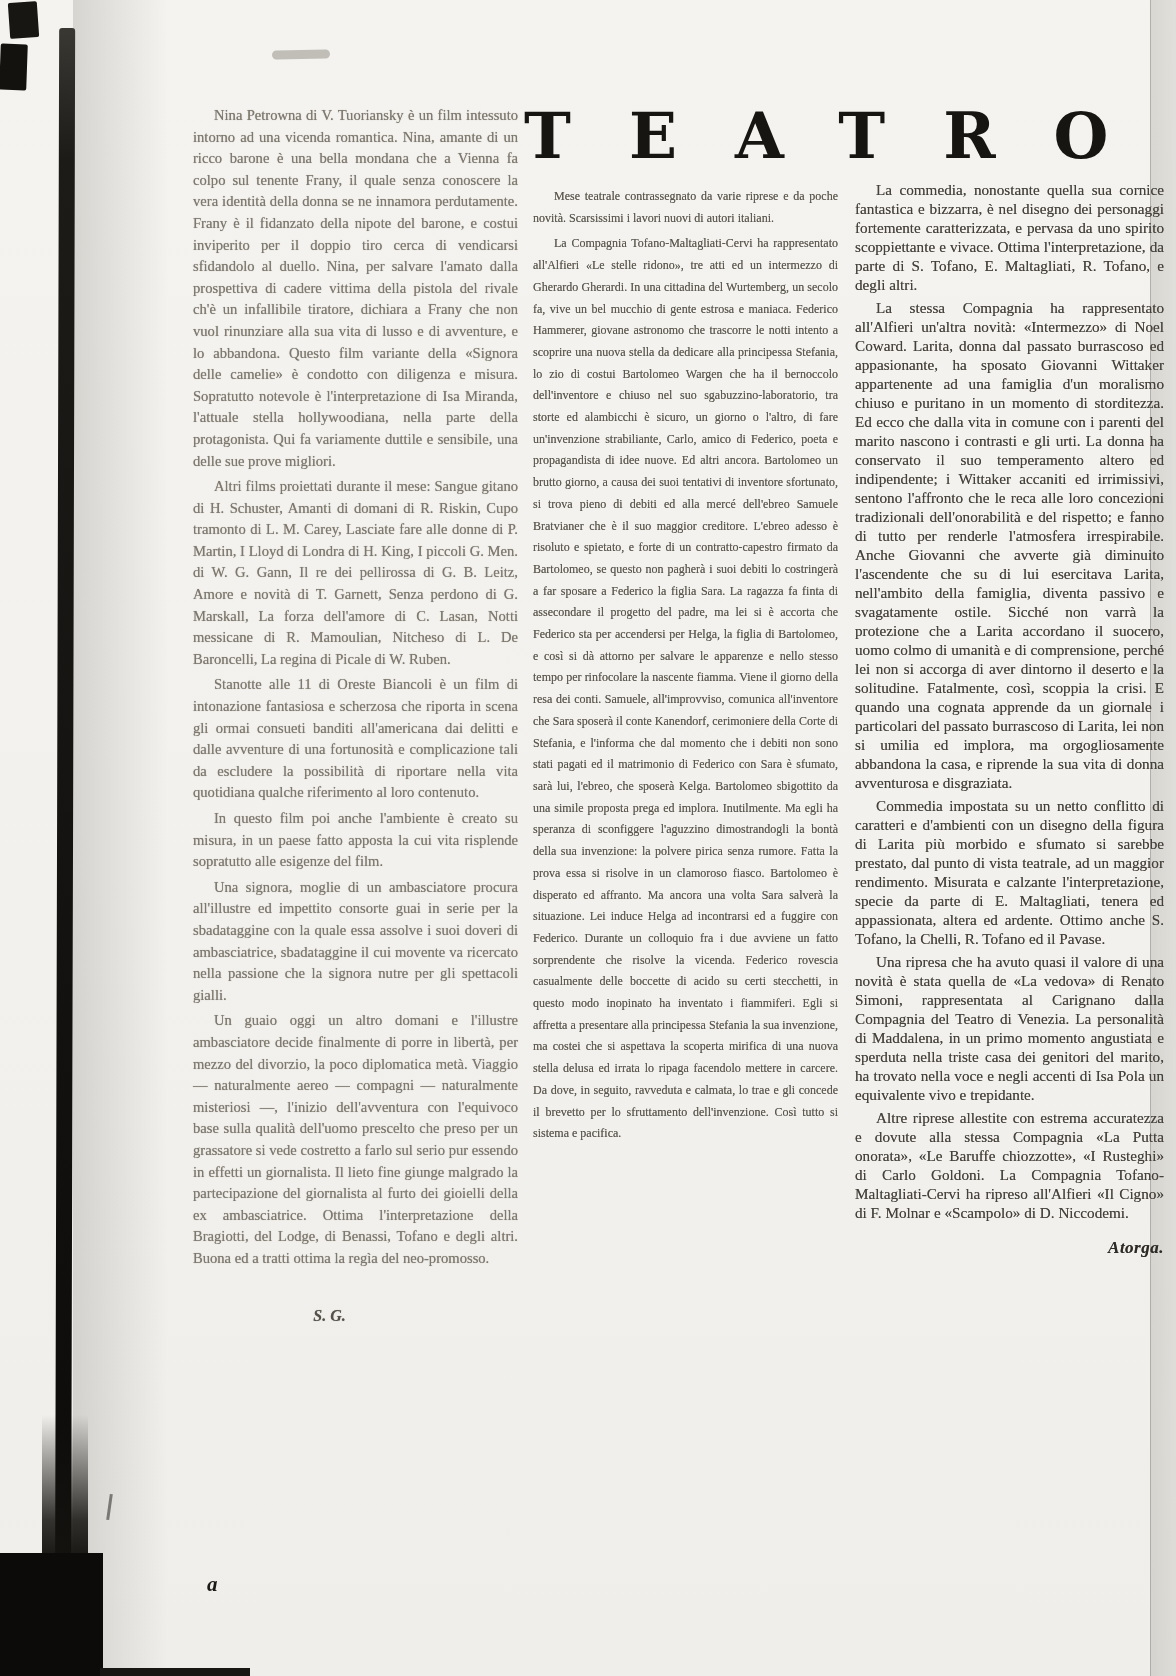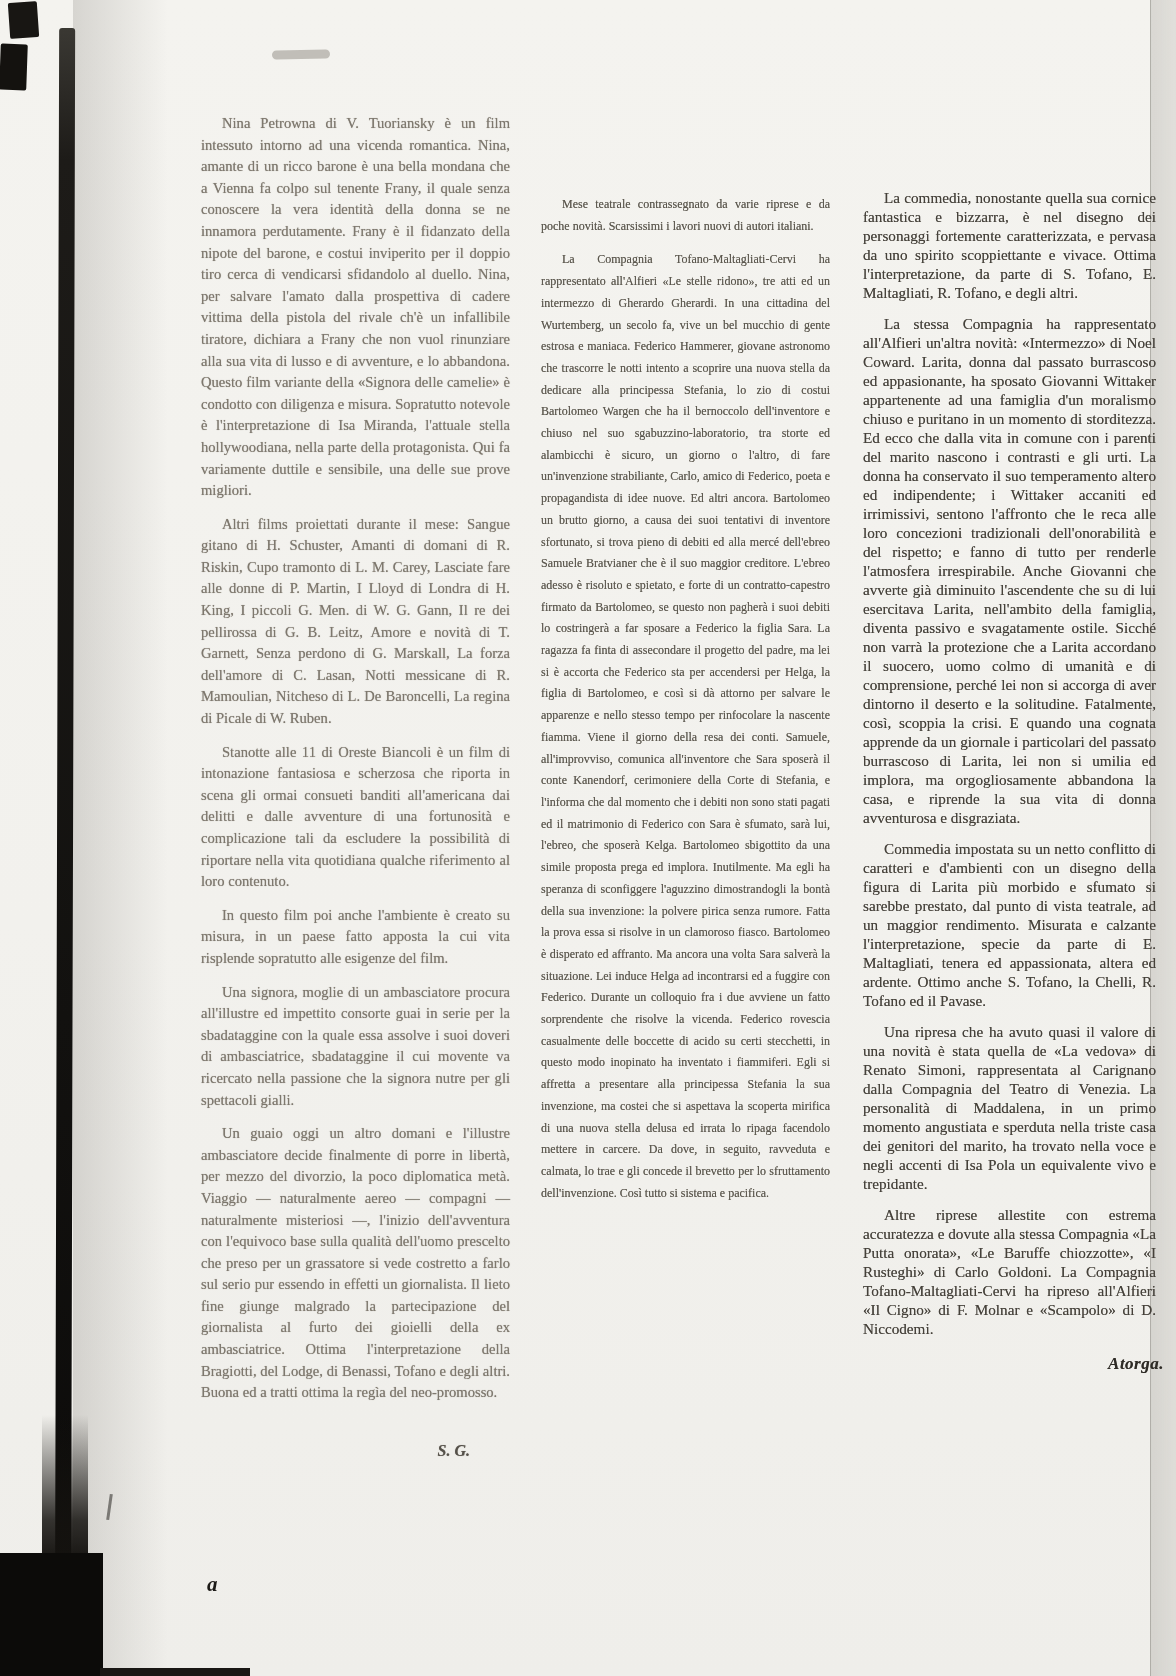--- a/index.html
+++ b/index.html
@@ -36,32 +36,32 @@
   #art-tick{left:108px;top:1494px;width:3px;height:26px;background:rgba(40,38,34,0.55);transform:rotate(8deg);}
   
   #section-title{
     position:absolute;left:524px;top:100px;width:600px;height:74px;
     font-family:"DejaVu Serif","Liberation Serif",serif;
     font-weight:bold;font-size:63px;line-height:72px;
     letter-spacing:58px;color:#161512;white-space:nowrap;
   }
   
   .col{position:absolute;text-align:justify;hyphens:auto;}
-  .para{margin:12px;text-indent:21px;}
+  .para{margin:4px;text-indent:21px;}
   #col-left{left:189px;top:101px;width:333px;
     font-size:14.6px;line-height:21.6px;color:#7e786e;
     text-shadow:0 0 0.8px rgba(126,120,110,0.8);}
   #col-middle{left:529px;top:182px;width:313px;
     font-size:12px;line-height:21.7px;color:#5c584f;
     text-shadow:0 0 0.6px rgba(92,88,79,0.7);}
   #col-right{left:851px;top:176px;width:317px;
     font-size:15.2px;line-height:19px;color:#45413a;
     text-shadow:0 0 0.5px rgba(69,65,58,0.65);}
   .signature{font-style:italic;font-weight:bold;text-indent:0;}
-  #sig-left{margin-top:36px;text-align:right;padding-right:52px;font-size:16px;color:#55514a;}
+  #sig-left{margin-top:36px;text-align:center;padding-right:52px;font-size:16px;color:#55514a;}
   #sig-right{margin-top:16px;text-align:right;padding-right:4px;font-size:17px;color:#2e2b26;letter-spacing:0.5px;}
   #page-mark{
     position:absolute;left:207px;top:1572px;
     font-size:21px;font-weight:bold;font-style:italic;color:#1c1a17;
   }
 </style>
 </head>
 <body>
 
 <div id="page">
@@ -70,20 +70,21 @@
   <div class="art" id="art-strip"></div>
   <div class="art" id="art-corner-a"></div>
   <div class="art" id="art-corner-b"></div>
   <div class="art" id="art-bottom-taper"></div>
   <div class="art" id="art-bottom-block"></div>
   <div class="art" id="art-bottom-edge"></div>
   <div class="art" id="art-right-edge"></div>
   <div class="art" id="art-top-smudge"></div>
   <div class="art" id="art-tick"></div>
 
+  <div id="section-title">TEATRO</div>
 
   <div class="col" id="col-left">
   <p class="para">Nina Petrowna di V. Tuoriansky è un film intessuto intorno ad una vicenda romantica. Nina, amante di un ricco barone è una bella mondana che a Vienna fa colpo sul tenente Frany, il quale senza conoscere la vera identità della donna se ne innamora perdutamente. Frany è il fidanzato della nipote del barone, e costui inviperito per il doppio tiro cerca di vendicarsi sfidandolo al duello. Nina, per salvare l'amato dalla prospettiva di cadere vittima della pistola del rivale ch'è un infallibile tiratore, dichiara a Frany che non vuol rinunziare alla sua vita di lusso e di avventure, e lo abbandona. Questo film variante della «Signora delle camelie» è condotto con diligenza e misura. Sopratutto notevole è l'interpretazione di Isa Miranda, l'attuale stella hollywoodiana, nella parte della protagonista. Qui fa variamente duttile e sensibile, una delle sue prove migliori.</p>
       <p class="para">Altri films proiettati durante il mese: Sangue gitano di H. Schuster, Amanti di domani di R. Riskin, Cupo tramonto di L. M. Carey, Lasciate fare alle donne di P. Martin, I Lloyd di Londra di H. King, I piccoli G. Men. di W. G. Gann, Il re dei pellirossa di G. B. Leitz, Amore e novità di T. Garnett, Senza perdono di G. Marskall, La forza dell'amore di C. Lasan, Notti messicane di R. Mamoulian, Nitcheso di L. De Baroncelli, La regina di Picale di W. Ruben.</p>
       <p class="para">Stanotte alle 11 di Oreste Biancoli è un film di intonazione fantasiosa e scherzosa che riporta in scena gli ormai consueti banditi all'americana dai delitti e dalle avventure di una fortunosità e complicazione tali da escludere la possibilità di riportare nella vita quotidiana qualche riferimento al loro contenuto.</p>
       <p class="para">In questo film poi anche l'ambiente è creato su misura, in un paese fatto apposta la cui vita risplende sopratutto alle esigenze del film.</p>
       <p class="para">Una signora, moglie di un ambasciatore procura all'illustre ed impettito consorte guai in serie per la sbadataggine con la quale essa assolve i suoi doveri di ambasciatrice, sbadataggine il cui movente va ricercato nella passione che la signora nutre per gli spettacoli gialli.</p>
       <p class="para">Un guaio oggi un altro domani e l'illustre ambasciatore decide finalmente di porre in libertà, per mezzo del divorzio, la poco diplomatica metà. Viaggio — naturalmente aereo — compagni — naturalmente misteriosi —, l'inizio dell'avventura con l'equivoco base sulla qualità dell'uomo prescelto che preso per un grassatore si vede costretto a farlo sul serio pur essendo in effetti un giornalista. Il lieto fine giunge malgrado la partecipazione del giornalista al furto dei gioielli della ex ambasciatrice. Ottima l'interpretazione della Bragiotti, del Lodge, di Benassi, Tofano e degli altri. Buona ed a tratti ottima la regìa del neo-promosso.</p>
       <p class="signature" id="sig-left">S. G.</p>
     </div>

